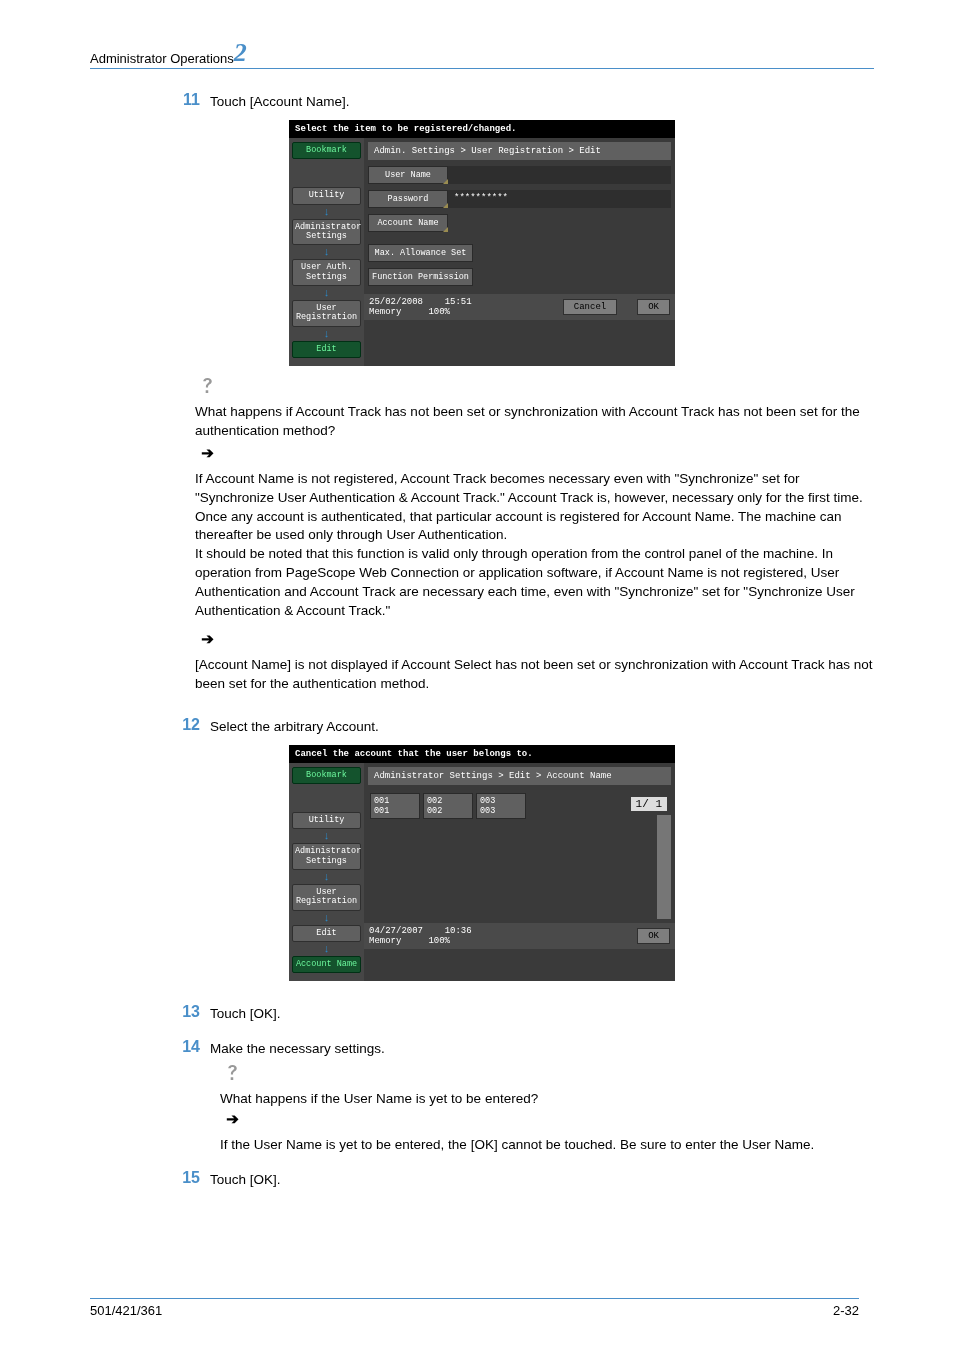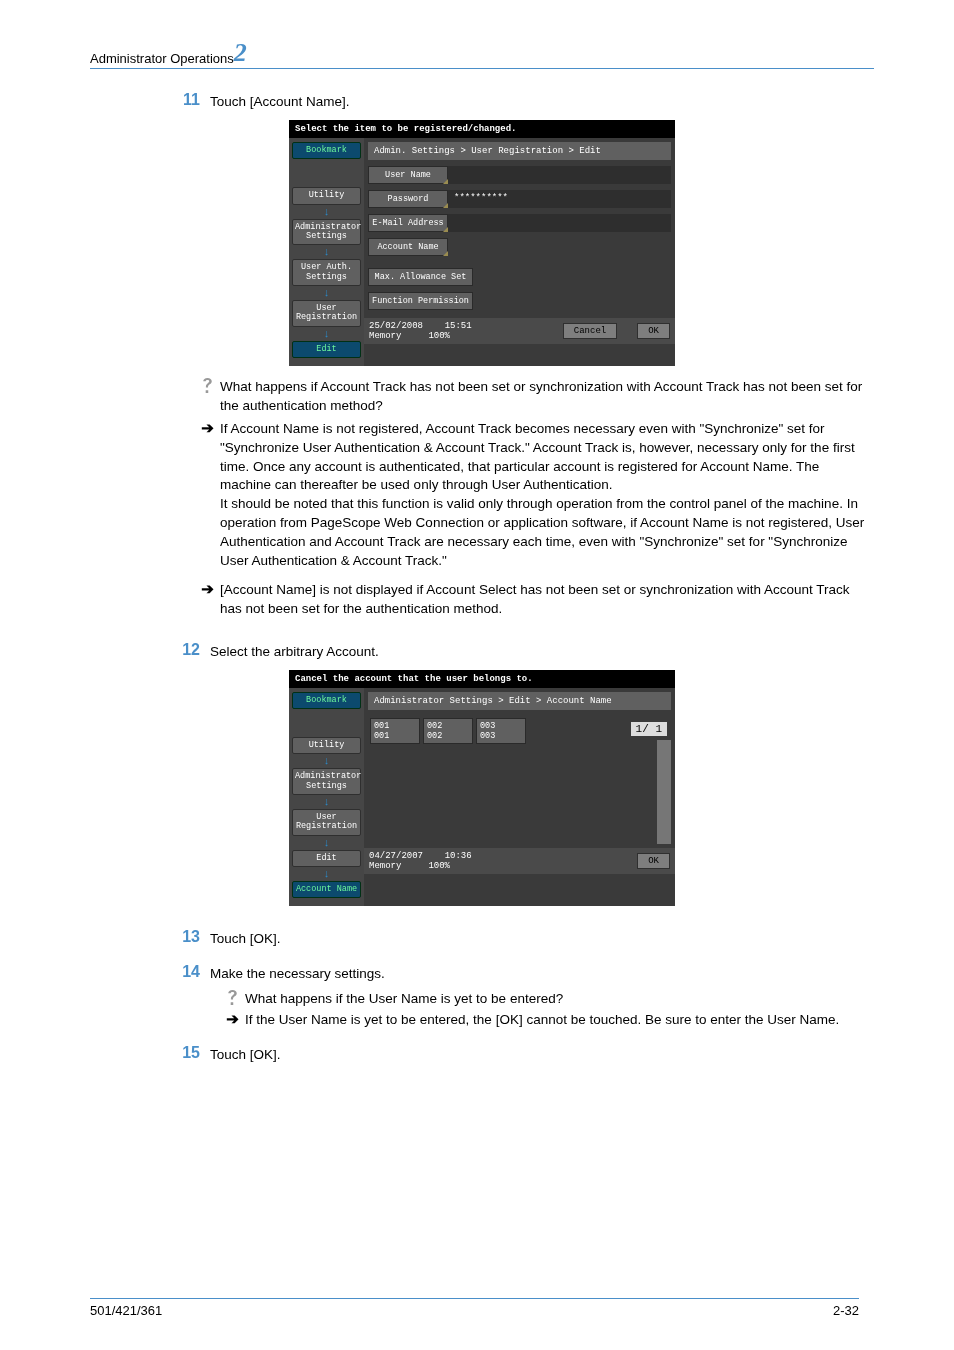--- a/index.html
+++ b/index.html
@@ -53,20 +53,21 @@
     color: #4a8fc9;
     text-align: right;
     padding-right: 10px;
     font-family: Arial, sans-serif;
   }
   .step-text { flex: 1; font-size: 13.5px; line-height: 1.4; padding-top:2px;}
   .annot {
     display: flex;
     padding-left: 105px;
     margin-top: 12px;
+    flex-direction: column;
   }
   .annot-icon {
     width: 25px; flex: 0 0 25px; display:flex; justify-content:center;
   }
   .annot-text { flex: 1; font-size: 13.5px; line-height: 1.4; }
 
   .q-icon svg { width: 13px; height: 17px; }
   .arrow-icon { font-size: 15px; line-height:1; font-weight:bold; color:#000; }
 
   
@@ -95,21 +96,21 @@
     margin-bottom: 4px;
     background: #606060;
     border: 1px solid #2f2f2f;
     border-radius: 2px;
     color: #fff;
     text-align: center;
     font-size: 8.5px;
     padding: 3px 2px;
     line-height: 1.1;
   }
-  .side-btn.green { background: #0c4a6e; color: #6cf79d; border-color:#013015;}
+  .side-btn.green { background: #14532d; color: #6cf79d; border-color:#013015;}
   .side-arrow {
     text-align: center;
     color: #2b89c6;
     font-size: 11px;
     margin: -2px 0 1px 0;
     line-height:1;
   }
   .panel-main {
     flex: 1;
     background: #3a3a3a;
@@ -240,24 +241,20 @@
       <div class="panel-main">
         <div class="panel-breadcrumb">Admin. Settings &gt; User Registration &gt; Edit</div>
         <div class="panel-body">
           <div class="field-row">
             <div class="field-btn"><span>User Name</span><span class="field-tab"></span></div>
             <div class="field-val"></div>
           </div>
           <div class="field-row">
             <div class="field-btn"><span>Password</span><span class="field-tab"></span></div>
             <div class="field-val">**********</div>
-          </div>
-          <div class="field-row">
-            <div class="field-btn"><span>E-Mail Address</span><span class="field-tab"></span></div>
-            <div class="field-val"></div>
           </div>
           <div class="field-row">
             <div class="field-btn"><span>Account Name</span><span class="field-tab"></span></div>
           </div>
           <div style="height:6px"></div>
           <div class="field-row">
             <div class="field-btn wide"><span>Max. Allowance Set</span></div>
           </div>
           <div class="field-row">
             <div class="field-btn wide"><span>Function Permission</span></div>

